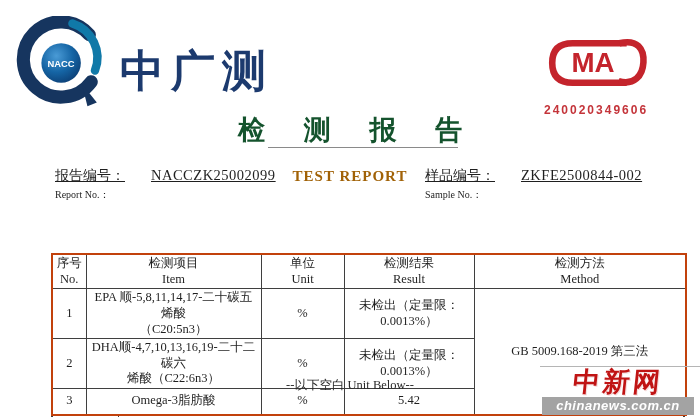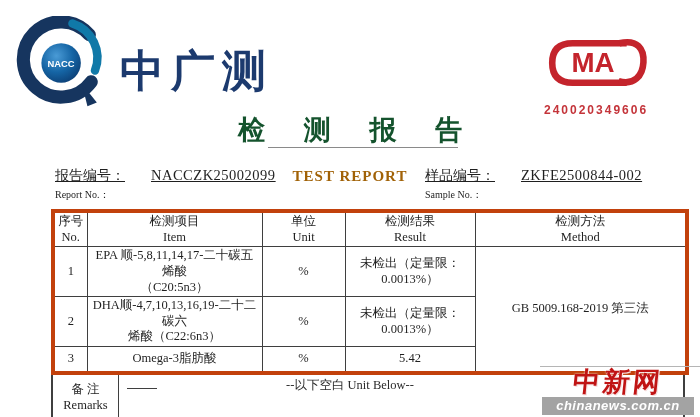--- a/index.html
+++ b/index.html
@@ -38,21 +38,21 @@
   
   .meta-left  { position:absolute; left:55px;  top:167px; }
   .meta-right { position:absolute; left:425px; top:167px; }
   .meta-line1 { display:flex; align-items:baseline; font-size:14px;text-decoration:underline; }
   .meta-value { font-size:14.5px; margin-left:26px; letter-spacing:0.5px; }
   .meta-line2 { font-size:10px; margin-top:3px; }
 
   
   .table-wrap { position:absolute; left:51px; top:209px; width:634px; }
   table.results { width:100%; border-collapse:collapse; table-layout:fixed; }
-  table.results { border:4px solid #c2410c; }
+  table.results { border:2px solid #c2410c;margin-top:44px; }
   table.results th, table.results td {
     border:1px solid #3f3f3f; text-align:center; vertical-align:middle;
     font-size:12.5px; font-weight:normal; line-height:1.25; padding:1px 2px;
   }
   tr.hdr   { height:34px; }
   tr.row1  { height:35px; }
   tr.row2  { height:37px; }
   tr.row3  { height:26px; }
   .cell-line2:empty { display:none; }
 

